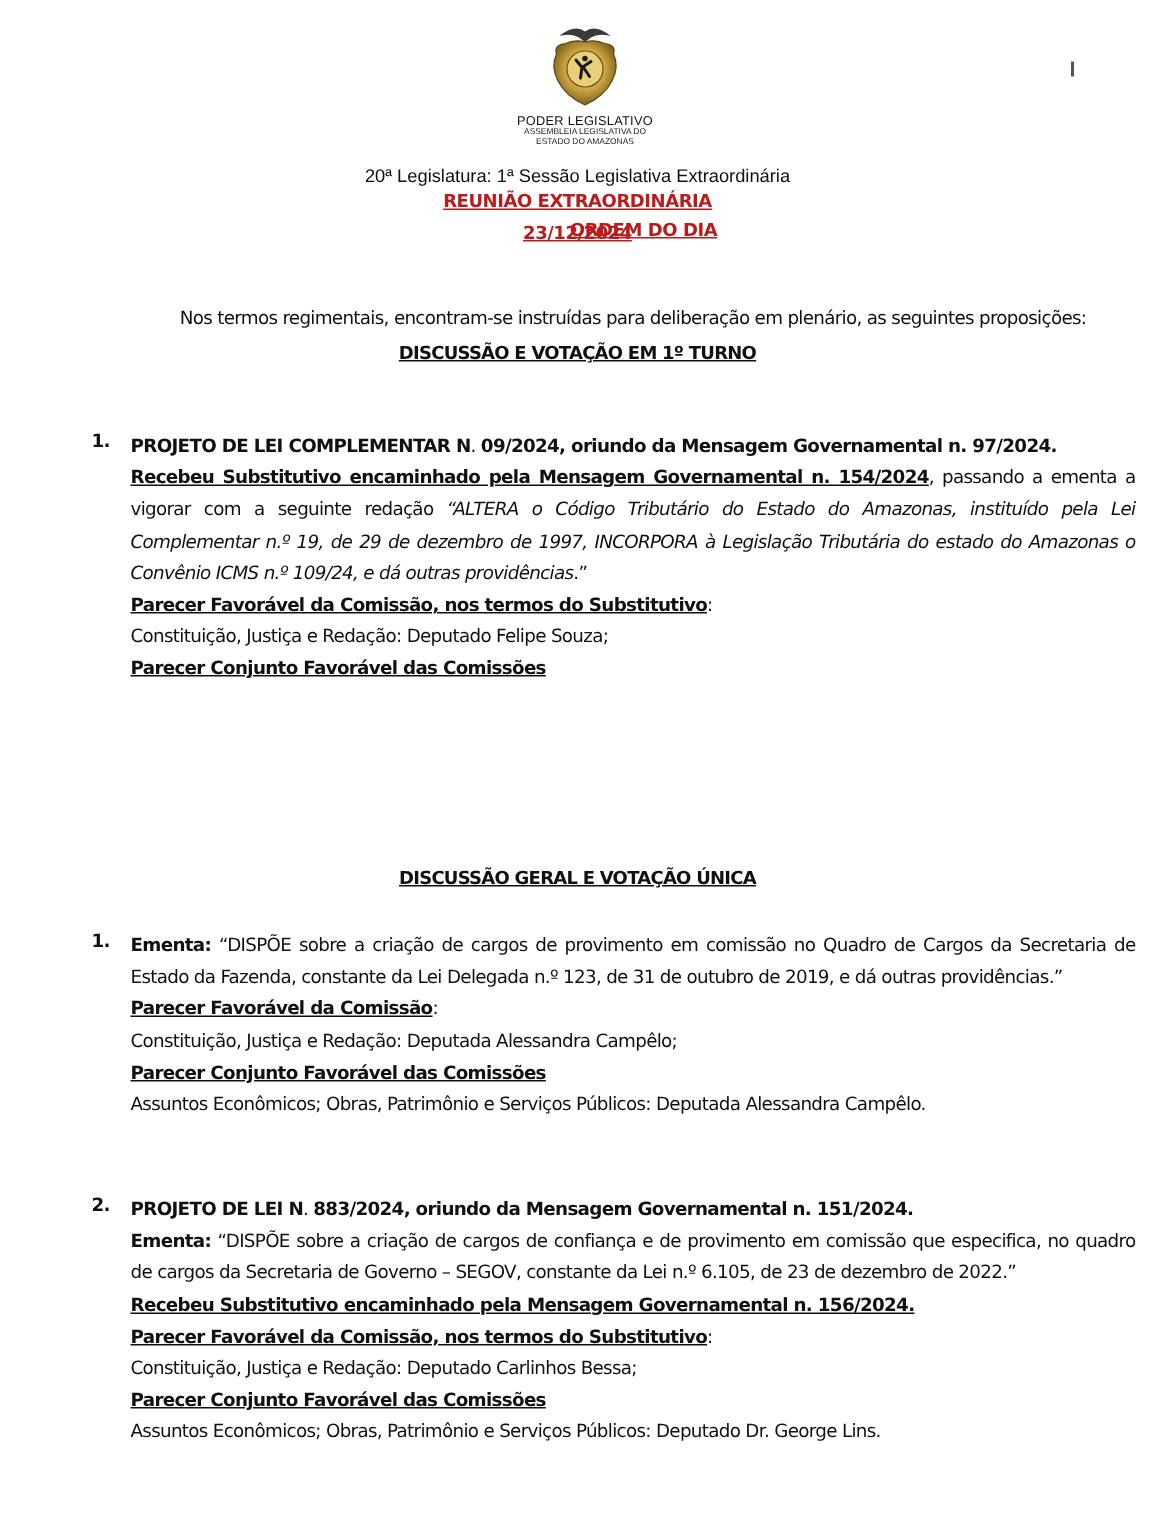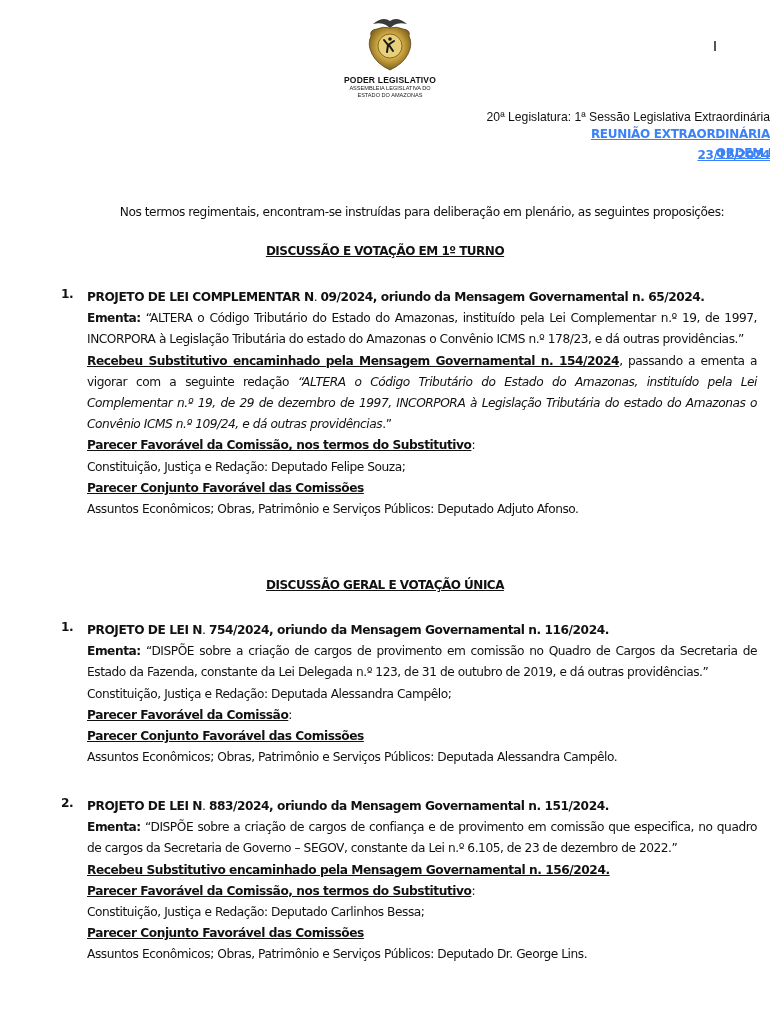--- a/index.html
+++ b/index.html
@@ -1,37 +1,37 @@
 <!DOCTYPE html>
 <html><head>
 <meta charset="utf-8">
 <style>
   html, body { margin: 0; padding: 0; background: #ffffff; }
   body { width: 770px; height: 1024px; position: relative; overflow: hidden; color: #111; }
   .page { position: absolute; left: 0; top: 0; width: 770px; height: 1024px; }
 
   .logo { position: absolute; left: 340px; top: 8px; width: 100px; height: 96px; text-align: center; }
   .logo svg { display: block; margin: 0 auto; }
-  .logo-title { font-family: "Liberation Sans", sans-serif; font-weight: bold; font-size: 8.5px; letter-spacing: 0.2px; color: #111; margin-top: 2px; line-height: 9px; }
+  .logo-title { font-family: "Liberation Sans", sans-serif; font-weight: normal; font-size: 8.5px; letter-spacing: 0.2px; color: #111; margin-top: 2px; line-height: 9px; }
   .logo-sub { font-family: "Liberation Sans", sans-serif; font-size: 5.6px; color: #222; line-height: 6.5px; }
 
   .page-marker { position: absolute; left: 714px; top: 41px; width: 2px; height: 10px; background: #555; }
 
-  .hdr { position: absolute; left: 0; width: 770px; text-align: right; }
+  .hdr { position: absolute; left: 0; width: 770px; text-align: center; }
   .hdr-leg { top: 110px; font-family: "Liberation Sans", sans-serif; font-size: 12.2px; color: #111; }
-  .hdr-b { font-family: "DejaVu Sans", sans-serif; font-weight: bold; font-size: 12px; text-decoration: underline; color: #3b82f6; letter-spacing: -0.3px; }
+  .hdr-b { font-family: "DejaVu Sans", sans-serif; font-weight: bold; font-size: 12px; text-decoration: underline; color: #b91c1c; letter-spacing: -0.3px; }
   .hdr-reuniao { top: 127px; }
   .hdr-ordem { top: 146px; padding-left: 44px; }
   .hdr-date { top: 148px; }
 
   .body-text { font-family: "DejaVu Sans", sans-serif; font-size: 12.2px; color: #111; letter-spacing: -0.45px; margin-left: 37px; }
   .intro { position: absolute; top: 205px; left: 0; width: 770px; text-align: center; }
 
   .section-title { position: absolute; left: 0; width: 770px; text-align: center; font-family: "DejaVu Sans", sans-serif; font-weight: bold; font-size: 12px; text-decoration: underline; letter-spacing: -0.5px; color: #111; }
-  .sec1 { top: 244px; }
+  .sec1 { top: 228px; }
   .sec2 { top: 578px; }
 
   .item { position: absolute; left: 24px; width: 696px; }
   .item-num { position: absolute; left: 0; top: 0; font-family: "DejaVu Sans", sans-serif; font-weight: bold; font-size: 12.2px; }
   .item-body { position: absolute; left: 26px; top: 0; width: 670px; line-height: 21.2px; }
   .just { text-align: justify; }
   .line { display: block; }
   .u { text-decoration: underline; font-weight: bold; }
   .i { font-style: italic; }
   .b { font-weight: bold; margin-top: 42px; }
@@ -76,39 +76,36 @@
   <div class="hdr hdr-b hdr-ordem">ORDEM DO DIA</div>
   <div class="hdr hdr-b hdr-date">23/12/2024</div>
 
   <div class="intro body-text">Nos termos regimentais, encontram-se instruídas para deliberação em plenário, as seguintes proposições:</div>
 
   <div class="section-title sec1">DISCUSSÃO E VOTAÇÃO EM 1º TURNO</div>
 
   <div class="item item1 body-text">
     <div class="item-num">1.</div>
     <div class="item-body">
-      <span class="line"><span class="b">PROJETO DE LEI COMPLEMENTAR N</span><span>. </span><span class="b">09/2024, oriundo da Mensagem Governamental n. 65/2024.</span></span>
-      <span class="line just"><span class="b">Ementa:</span><span> “ALTERA o Código Tributário do Estado do Amazonas, instituído pela Lei Complementar n.º 19, de 1997, INCORPORA à Legislação Tributária do estado do Amazonas o Convênio ICMS n.º 178/23, e dá outras providências.”</span></span>
+      <span class="line"><span class="b">PROJETO DE LEI COMPLEMENTAR N</span><span>. </span><span class="b">09/2024, oriundo da Mensagem Governamental n. 97/2024.</span></span>
       <span class="line just"><span class="u">Recebeu Substitutivo encaminhado pela Mensagem Governamental n. 154/2024</span><span>, passando a ementa a vigorar com a seguinte redação </span><span class="i">“ALTERA o Código Tributário do Estado do Amazonas, instituído pela Lei Complementar n.º 19, de 29 de dezembro de 1997, INCORPORA à Legislação Tributária do estado do Amazonas o Convênio ICMS n.º 109/24, e dá outras providências</span><span>.”</span></span>
       <span class="line"><span class="u">Parecer Favorável da Comissão, nos termos do Substitutivo</span><span>:</span></span>
       <span class="line">Constituição, Justiça e Redação: Deputado Felipe Souza;</span>
       <span class="line u">Parecer Conjunto Favorável das Comissões</span>
-      <span class="line">Assuntos Econômicos; Obras, Patrimônio e Serviços Públicos: Deputado Adjuto Afonso.</span>
     </div>
   </div>
 
   <div class="section-title sec2">DISCUSSÃO GERAL E VOTAÇÃO ÚNICA</div>
 
   <div class="item item2 body-text">
     <div class="item-num">1.</div>
     <div class="item-body">
-      <span class="line"><span class="b">PROJETO DE LEI N</span><span>. </span><span class="b">754/2024, oriundo da Mensagem Governamental n. 116/2024.</span></span>
       <span class="line just"><span class="b">Ementa:</span><span> “DISPÕE sobre a criação de cargos de provimento em comissão no Quadro de Cargos da Secretaria de Estado da Fazenda, constante da Lei Delegada n.º 123, de 31 de outubro de 2019, e dá outras providências.”</span></span>
+      <span class="line"><span class="u">Parecer Favorável da Comissão</span><span>:</span></span>
       <span class="line">Constituição, Justiça e Redação: Deputada Alessandra Campêlo;</span>
-      <span class="line"><span class="u">Parecer Favorável da Comissão</span><span>:</span></span>
       <span class="line u">Parecer Conjunto Favorável das Comissões</span>
       <span class="line">Assuntos Econômicos; Obras, Patrimônio e Serviços Públicos: Deputada Alessandra Campêlo.</span>
     </div>
   </div>
 
   <div class="item item3 body-text">
     <div class="item-num">2.</div>
     <div class="item-body">
       <span class="line"><span class="b">PROJETO DE LEI N</span><span>. </span><span class="b">883/2024, oriundo da Mensagem Governamental n. 151/2024.</span></span>
       <span class="line just"><span class="b">Ementa:</span><span> “DISPÕE sobre a criação de cargos de confiança e de provimento em comissão que especifica, no quadro de cargos da Secretaria de Governo – SEGOV, constante da Lei n.º 6.105, de 23 de dezembro de 2022.”</span></span>

